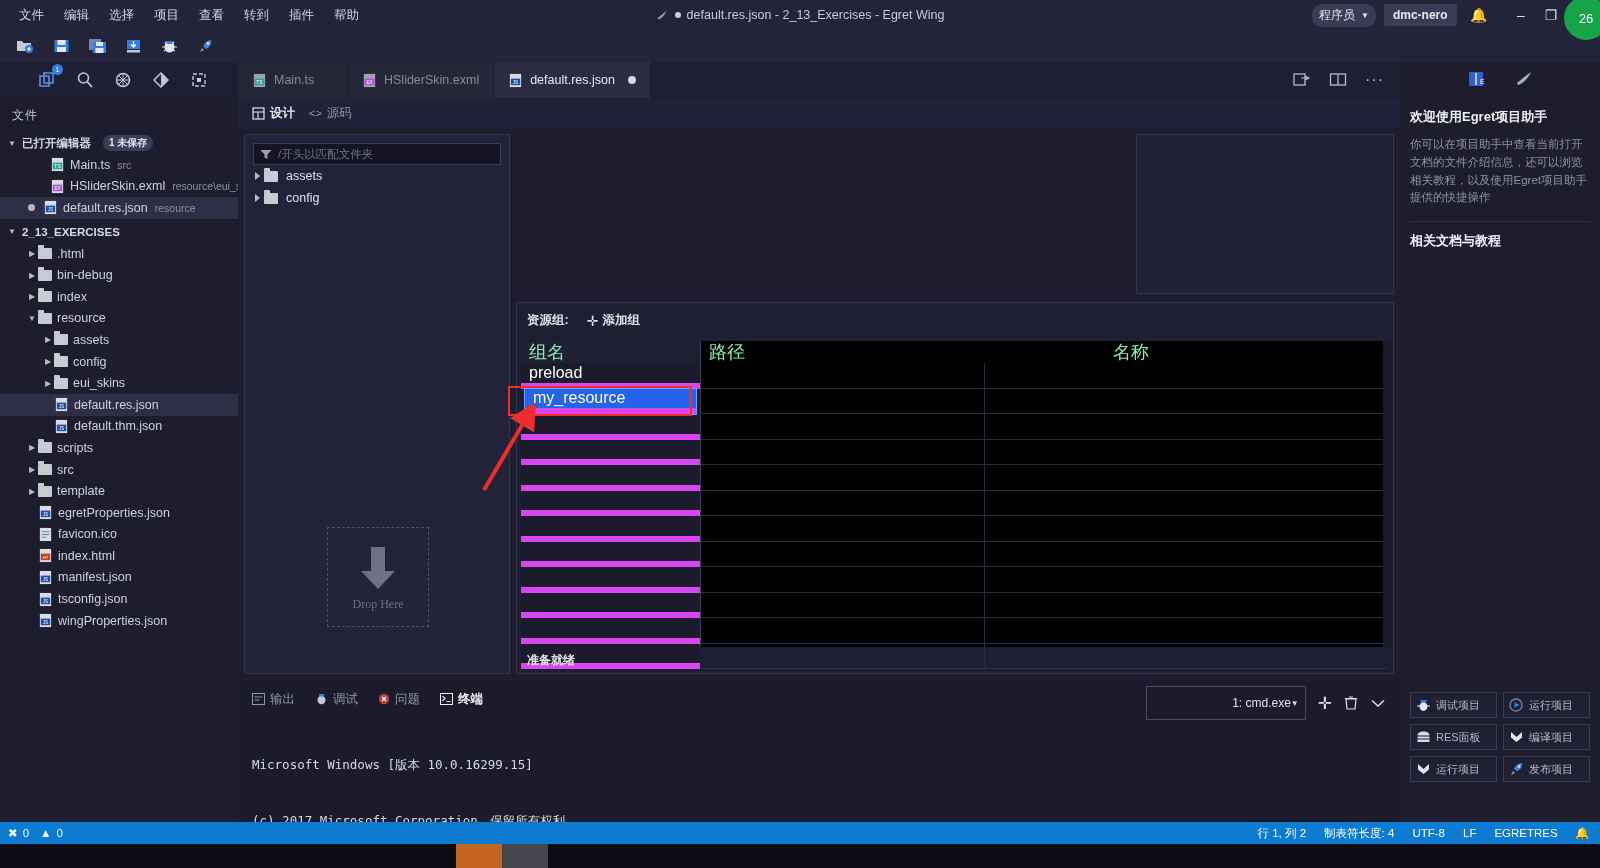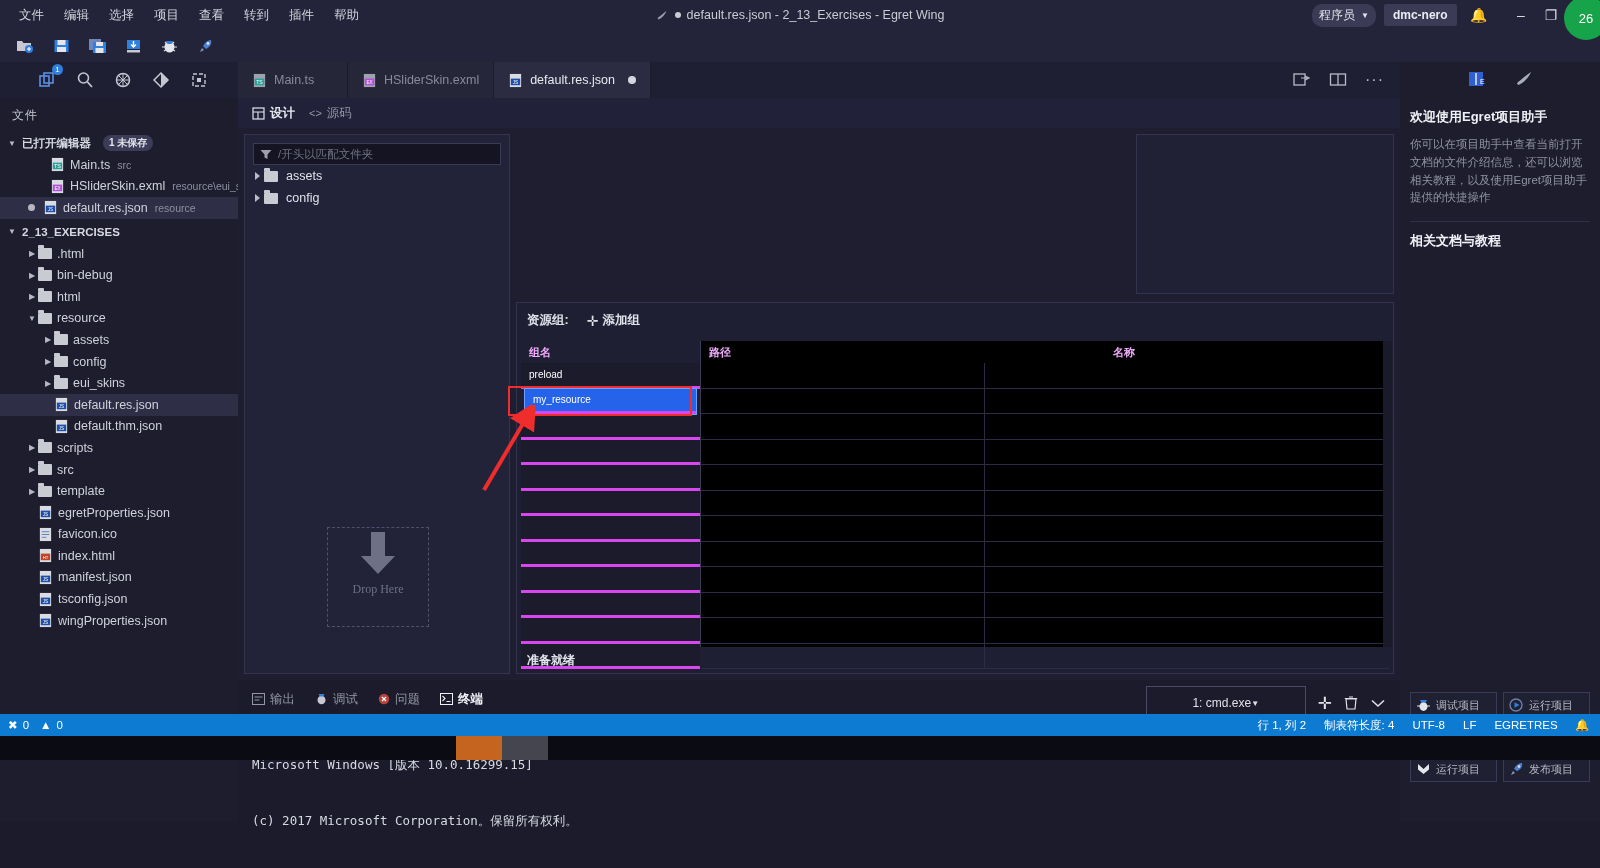--- a/index.html
+++ b/index.html
@@ -3,21 +3,21 @@
 <meta charset="utf-8">
 <style>
   * { box-sizing: border-box; margin: 0; padding: 0; }
   html, body {
     width: 1600px; height: 868px;
     background: #1b1b2b;
     font-family: "Liberation Sans", "DejaVu Sans", sans-serif;
     overflow: hidden;
     color: #cfd2da;
   }
-  #app { position: relative; width: 1600px; height: 760px; }
+  #app { position: relative; width: 1600px; height: 868px; }
 
   
   .titlebar {
     position: absolute; left:0; top:0; width:1600px; height:30px;
     background:#23233a; display:flex; align-items:center;
   }
   .menubar { display:flex; align-items:center; padding-left:10px; gap:2px; }
   .menu-item { font-size:12.5px; color:#d2d5dd; padding:4px 9px; cursor:default; }
   .title-center {
     position:absolute; left:0; right:0; top:0; height:30px;
@@ -147,21 +147,21 @@
   }
   .folder-ic { width:14px; height:11px; background:#c8cbd2; border-radius:1px; position:relative; }
   .folder-ic::before {
     content:''; position:absolute; left:0; top:-3px; width:6px; height:3px;
     background:#c8cbd2; border-radius:1px 1px 0 0;
   }
   .arrow-r { width:0;height:0;border-left:5px solid #b9bcc6;border-top:4px solid transparent;border-bottom:4px solid transparent; }
   .drop-zone {
     position:absolute; left:82px; top:392px; width:102px; height:100px;
     border:1.5px dashed #50506e; display:flex; flex-direction:column;
-    align-items:center; gap:2px;
+    align-items:center; justify-content:center; gap:2px;
   }
   .drop-label { font-size:12px; color:#6e7186; font-family:"Liberation Serif", serif; }
 
   .form-panel {
     position:absolute; left:278px; top:6px; width:614px; height:160px;
     background:#212136; border:1px solid #33334d; padding:8px 0;
   }
   .form-row { display:flex; align-items:center; height:26px; margin-bottom:2px; }
   .form-lbl { width:72px; text-align:right; font-size:12px; color:#d3d6de; padding-right:8px; }
   .form-inp {
@@ -179,27 +179,27 @@
   }
   .group-head { display:flex; align-items:center; gap:18px; padding:9px 0 8px 10px; }
   .grp-lbl { font-size:12.5px; color:#e0e2e9; font-weight:bold; }
   .add-grp { display:flex; align-items:center; gap:4px; font-size:12.5px; color:#e0e2e9; font-weight:bold; }
   .plus { font-size:14px; }
 
   .tbl { position:absolute; left:4px; top:38px; right:4px; bottom:26px; display:flex; }
   .col-left { width:180px; border-right:1px solid #3b3b58; }
   .col-right { flex:1; position:relative; background:#000; }
   .th {
-    height:22px; font-size:11px; font-weight:bold; color:#f0abfc;
+    height:22px; font-size:18px; font-weight:normal; color:#86efac;
     display:flex; align-items:center; padding-left:8px;
   }
   .th-right { display:flex; height:22px; }
   .th-c1 { width:284px; }
   .th-c2 { flex:1; }
-  .grow { height:25.5px; border-bottom:3px solid #d946ef; font-size:10px;
+  .grow { height:25.5px; border-bottom:6px solid #d946ef; font-size:16px;
           color:#fff; display:flex; align-items:center; padding-left:8px; background:#1b1b2c;text-align:right; }
   .grow.sel { background:#2563eb; color:#fff; }
   .rrow { height:25.5px; border-bottom:1px solid #2c2c46; display:flex; }
   .rc1 { width:284px; border-right:1px solid #2c2c46; }
   .rc2 { flex:1; }
   .statusline { position:absolute; left:10px; bottom:4px; font-size:12px; font-weight:bold; color:#e3e5ec; }
   .vscroll {
     position:absolute; right:1px; top:38px; bottom:26px; width:9px; background:#1a1a2a;
   }
 
@@ -210,21 +210,21 @@
   }
   .panel-tabs { display:flex; align-items:center; gap:20px; padding:8px 0 0 14px; height:30px; }
   .ptab { display:flex; align-items:center; gap:5px; font-size:12.5px; color:#9396a5; }
   .ptab.active { color:#eef0f5; font-weight:bold; }
   .panel-right {
     position:absolute; right:14px; top:6px; display:flex; align-items:center; gap:12px;
   }
   .term-select {
     width:160px; height:21px; background:#1b1b2b; border:1px solid #4a4a66;
     color:#dfe1e8; font-size:12px; display:flex; align-items:center;
-    padding:16px 6px; justify-content:center;
+    padding:16px 6px; justify-content:flex-end;
   }
   .term-body {
     position:absolute; left:14px; top:38px; right:10px; bottom:2px;
     font-family:"DejaVu Sans Mono","Liberation Mono",monospace;
     font-size:12.5px; color:#d7dae1; line-height:1.5; white-space:pre;
   }
 
   
   .helper {
     position:absolute; left:1400px; top:62px; width:200px; height:760px; background:#1d1d2e;
@@ -443,21 +443,21 @@
           <span class="nm">.html</span>
         </div>
         <div class="frow" style="padding-left: 26px;">
           <span class="tw">▶</span>
           <span class="folder-ic"></span>
           <span class="nm">bin-debug</span>
         </div>
         <div class="frow" style="padding-left: 26px;">
           <span class="tw">▶</span>
           <span class="folder-ic"></span>
-          <span class="nm">html</span>
+          <span class="nm">index</span>
         </div>
         <div class="frow" style="padding-left: 26px;">
           <span class="tw">▼</span>
           <span class="folder-ic"></span>
           <span class="nm">resource</span>
         </div>
         <div class="frow" style="padding-left: 42px;">
           <span class="tw">▶</span>
           <span class="folder-ic"></span>
           <span class="nm">assets</span>

